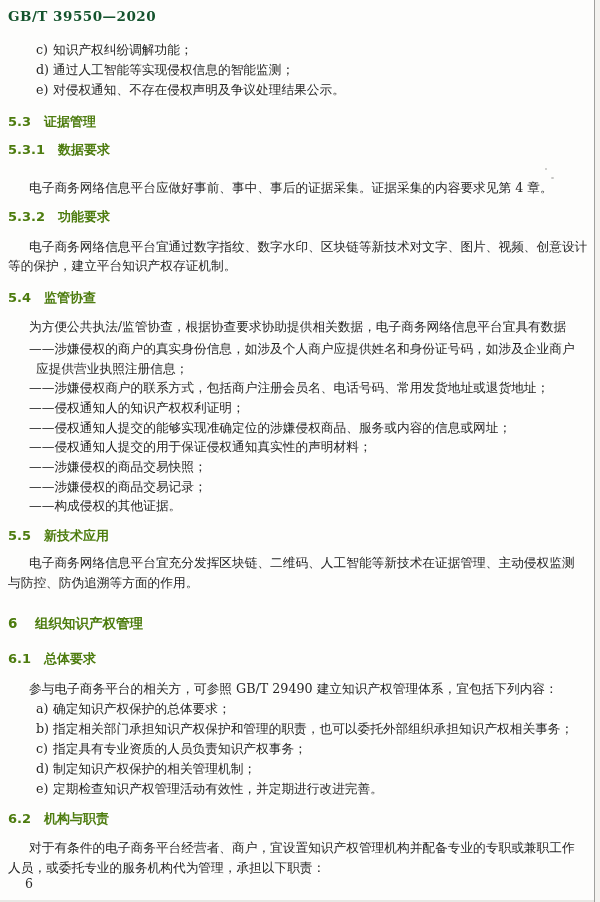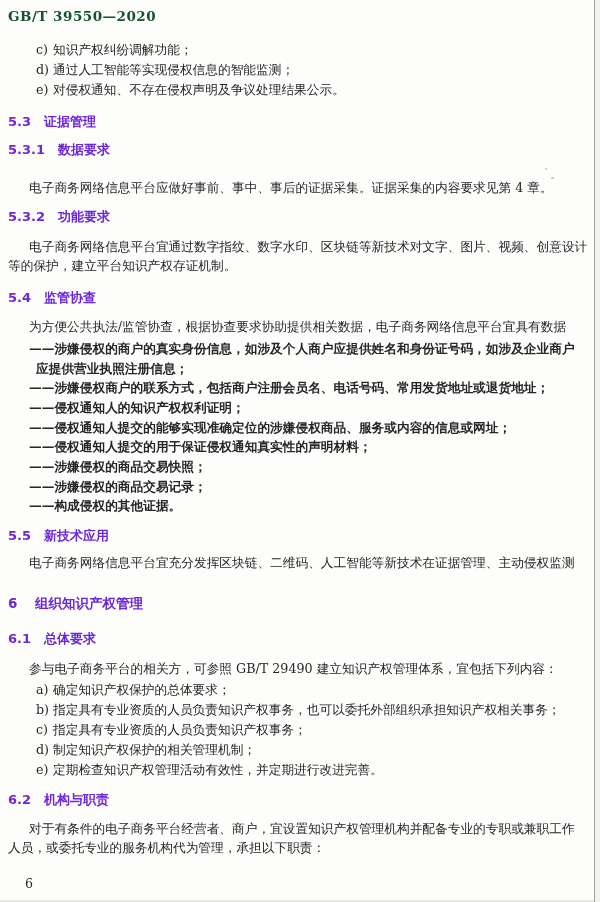--- a/index.html
+++ b/index.html
@@ -17,21 +17,21 @@
   .speck.s1 { left:545px; top:168px; width:2px; height:2px; }
   .speck.s2 { left:551px; top:177px; width:3px; height:2px; }
 
   .content { position:absolute; left:8px; top:8px; width:572px; }
 
   .doc-header { height:18px; font-family:"DejaVu Serif","Liberation Serif",serif;
     font-weight:bold; font-size:13.5px; letter-spacing:.5px; color:#14532d; }
 
   .h1,.h2,.h3 {
     font-family:"DejaVu Sans","Liberation Sans",sans-serif;
-    font-weight:bold; color:#6d28d9; line-height:17px; font-size:13px;
+    font-weight:bold; color:#4d7c0f; line-height:17px; font-size:13px;
   }
   .h1 { font-size:13.5px; line-height:18px; }
   .h-num { display:inline-block; min-width:14px; margin-right:13px; }
 
   .para { margin:0; }
   .line { line-height:19.7px; white-space:nowrap; }
   .line.first { text-indent:21px; }
 
   .letter-list .l-item { margin-left:28px; line-height:20px; white-space:nowrap; }
   .letter-list .marker { display:inline-block; width:17px; }
@@ -41,21 +41,21 @@
   .dash-item .line.cont { padding-left:7px; }
 
   .m-intro   { margin-top:14px; }
   .m-h53     { margin-top:13px; }
   .m-h531    { margin-top:11px; }
   .m-p531    { margin-top:20px;  }
   .m-h532    { margin-top:10px; }
   .m-p532    { margin-top:12px; }
   .m-h54     { margin-top:13px; }
   .m-p54     { margin-top:11px; }
-  .m-dash    { margin-top:2px;font-weight:bold;  }
+  .m-dash    { margin-top:2px;  }
   .m-h55     { margin-top:11px; }
   .m-p55     { margin-top:9px;  }
   .m-h6      { margin-top:21px; }
   .m-h61     { margin-top:18px; }
   .m-p61     { margin-top:12px; }
   .m-list61  { margin-top:1px;  }
   .m-h62     { margin-top:11px; }
   .m-p62     { margin-top:11px; }
 
   .page-num { position:absolute; left:25px; top:876px; font-size:12.5px; color:#2a2a2a; }
@@ -134,35 +134,36 @@
       <div class="dash-item">
         <div class="line">——构成侵权的其他证据。</div>
       </div>
     </div>
 
     <div class="h2 m-h55">
       <span class="h-num">5.5</span><span>新技术应用</span>
     </div>
     <div class="para m-p55">
       <div class="line first">电子商务网络信息平台宜充分发挥区块链、二维码、人工智能等新技术在证据管理、主动侵权监测</div>
+      <div class="line">与防控、防伪追溯等方面的作用。</div>
     </div>
 
     <div class="h1 m-h6">
       <span class="h-num">6</span><span>组织知识产权管理</span>
     </div>
 
     <div class="h2 m-h61">
       <span class="h-num">6.1</span><span>总体要求</span>
     </div>
     <div class="para m-p61">
       <div class="line first">参与电子商务平台的相关方，可参照 GB/T 29490 建立知识产权管理体系，宜包括下列内容：</div>
     </div>
     <div class="letter-list m-list61">
       <div class="l-item"><span class="marker">a)</span><span>确定知识产权保护的总体要求；</span></div>
-      <div class="l-item"><span class="marker">b)</span><span>指定具有专业资质的人员负责知识产权事务，也可以委托外部组织承担知识产权相关事务；</span></div>
+      <div class="l-item"><span class="marker">b)</span><span>指定相关部门承担知识产权保护和管理的职责，也可以委托外部组织承担知识产权相关事务；</span></div>
       <div class="l-item"><span class="marker">c)</span><span>指定具有专业资质的人员负责知识产权事务；</span></div>
       <div class="l-item"><span class="marker">d)</span><span>制定知识产权保护的相关管理机制；</span></div>
       <div class="l-item"><span class="marker">e)</span><span>定期检查知识产权管理活动有效性，并定期进行改进完善。</span></div>
     </div>
 
     <div class="h2 m-h62">
       <span class="h-num">6.2</span><span>机构与职责</span>
     </div>
     <div class="para m-p62">
       <div class="line first">对于有条件的电子商务平台经营者、商户，宜设置知识产权管理机构并配备专业的专职或兼职工作</div>

